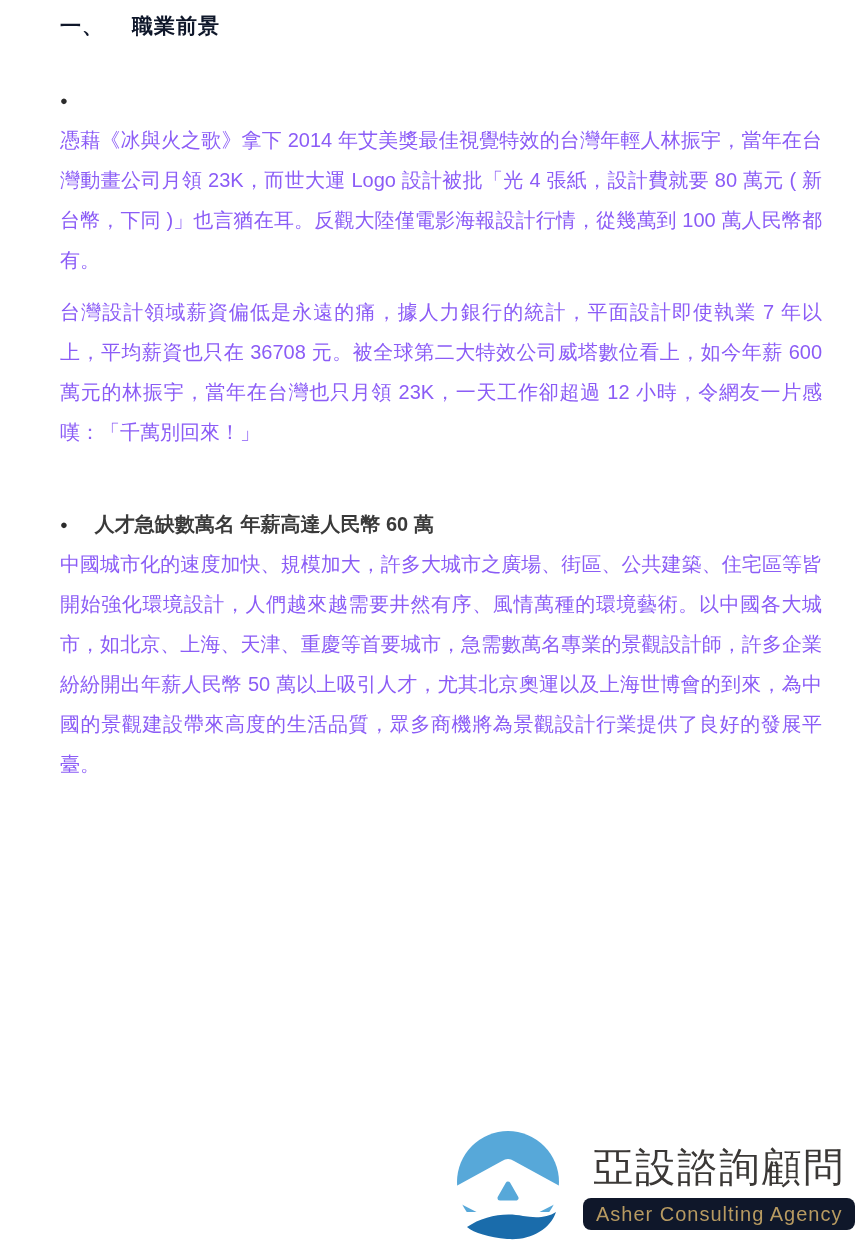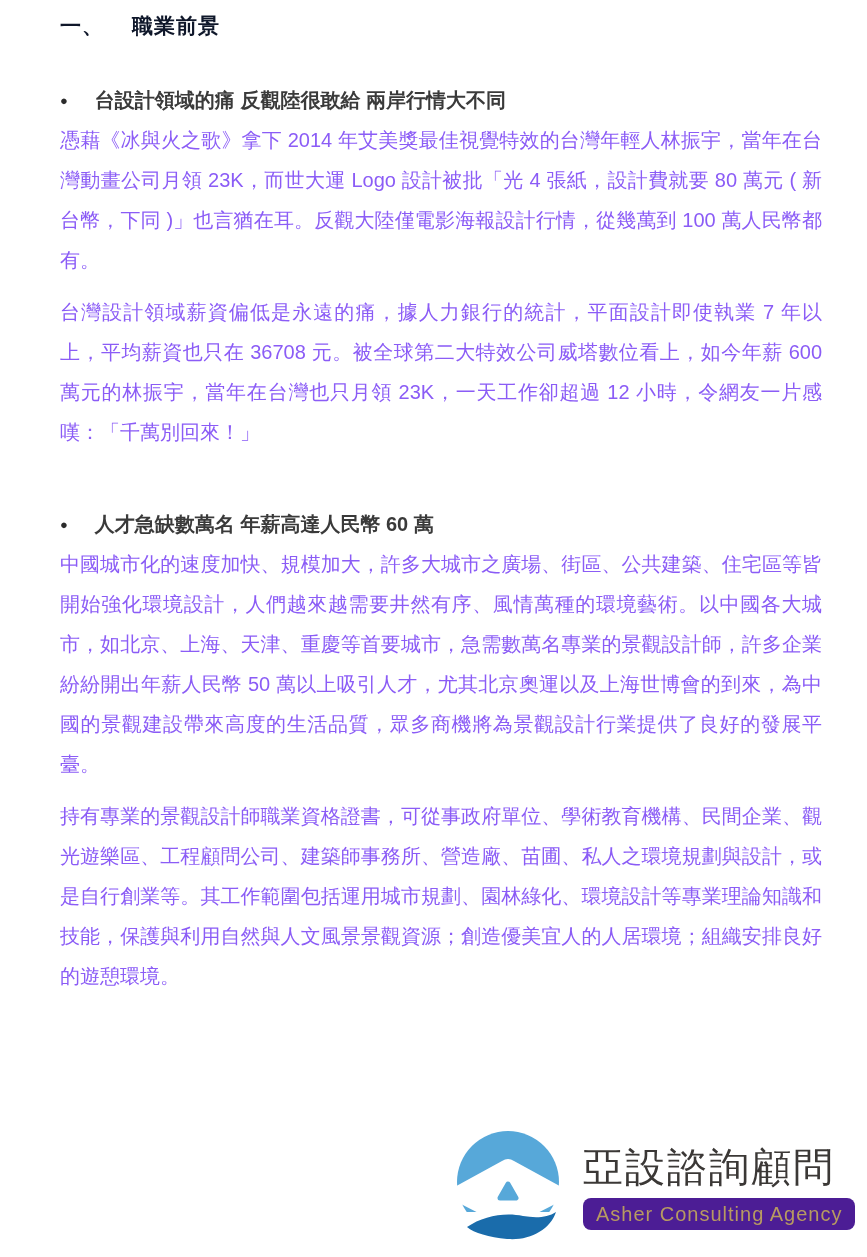--- a/index.html
+++ b/index.html
@@ -60,32 +60,32 @@
     top: 1128px;
     display: flex;
     align-items: flex-start;
   }
   .logo-icon { width: 112px; height: 124px; flex: 0 0 auto; }
   .logo-right {
     margin-left: 16px;
     padding-top: 16px;
     display: flex;
     flex-direction: column;
-    align-items: flex-start;
+    align-items: center;
   }
   .brand-zh {
     font-size: 40px;
     line-height: 46px;
     color: #3b3836;
     letter-spacing: 2px;
     white-space: nowrap;
   }
   .brand-en-badge {
     margin-top: 8px;
-    background: #4c1d95;
+    background: #0f172a;
     border-radius: 8px;
     padding: 4px 13px;
     font-size: 20px;
     line-height: 24px;
     color: #b79a61;
     letter-spacing: 1px;
     white-space: nowrap;
   }
 </style>
 </head>
@@ -94,35 +94,33 @@
 <div class="page">
   <div class="content">
 
     <div class="doc-heading">
       <span class="h-num">一、</span><span>職業前景</span>
     </div>
 
     <div class="sec1">
       <div class="section-title">
         <span class="bullet">●</span>
-        <span>台設計領域的痛 反觀陸很敢給 兩岸行情大不同</span>
       </div>
       <p class="body-par par-first">憑藉《冰與火之歌》拿下 2014 年艾美獎最佳視覺特效的台灣年輕人林振宇，當年在台灣動畫公司月領 23K，而世大運 Logo 設計被批「光 4 張紙，設計費就要 80 萬元 ( 新台幣，下同 )」也言猶在耳。反觀大陸僅電影海報設計行情，從幾萬到 100 萬人民幣都有。</p>
       <p class="body-par par-next">台灣設計領域薪資偏低是永遠的痛，據人力銀行的統計，平面設計即使執業 7 年以上，平均薪資也只在 36708 元。被全球第二大特效公司威塔數位看上，如今年薪 600 萬元的林振宇，當年在台灣也只月領 23K，一天工作卻超過 12 小時，令網友一片感嘆：「千萬別回來！」</p>
     </div>
 
     <div class="sec2-spacer"></div>
 
     <div class="sec2" style="margin-top:-58px; padding-top:58px;">
       <div class="section-title" style="margin-top:0;">
         <span class="bullet">●</span>
         <span>人才急缺數萬名 年薪高達人民幣 60 萬</span>
       </div>
       <p class="body-par par-first">中國城市化的速度加快、規模加大，許多大城市之廣場、街區、公共建築、住宅區等皆開始強化環境設計，人們越來越需要井然有序、風情萬種的環境藝術。以中國各大城市，如北京、上海、天津、重慶等首要城市，急需數萬名專業的景觀設計師，許多企業紛紛開出年薪人民幣 50 萬以上吸引人才，尤其北京奧運以及上海世博會的到來，為中國的景觀建設帶來高度的生活品質，眾多商機將為景觀設計行業提供了良好的發展平臺。</p>
-      <p class="body-par par-next">持有專業的景觀設計師職業資格證書，可從事政府單位、學術教育機構、民間企業、觀光遊樂區、工程顧問公司、建築師事務所、營造廠、苗圃、私人之環境規劃與設計，或是自行創業等。其工作範圍包括運用城市規劃、園林綠化、環境設計等專業理論知識和技能，保護與利用自然與人文風景景觀資源；創造優美宜人的人居環境；組織安排良好的遊憩環境。</p>
     </div>
 
   </div>
 
   <div class="logo">
     <svg class="logo-icon" viewBox="0 0 112 124" xmlns="http://www.w3.org/2000/svg">
       <defs>
         <clipPath id="iconCut">
             <rect x="-6" y="0" width="124" height="84"></rect>
           </clipPath>

